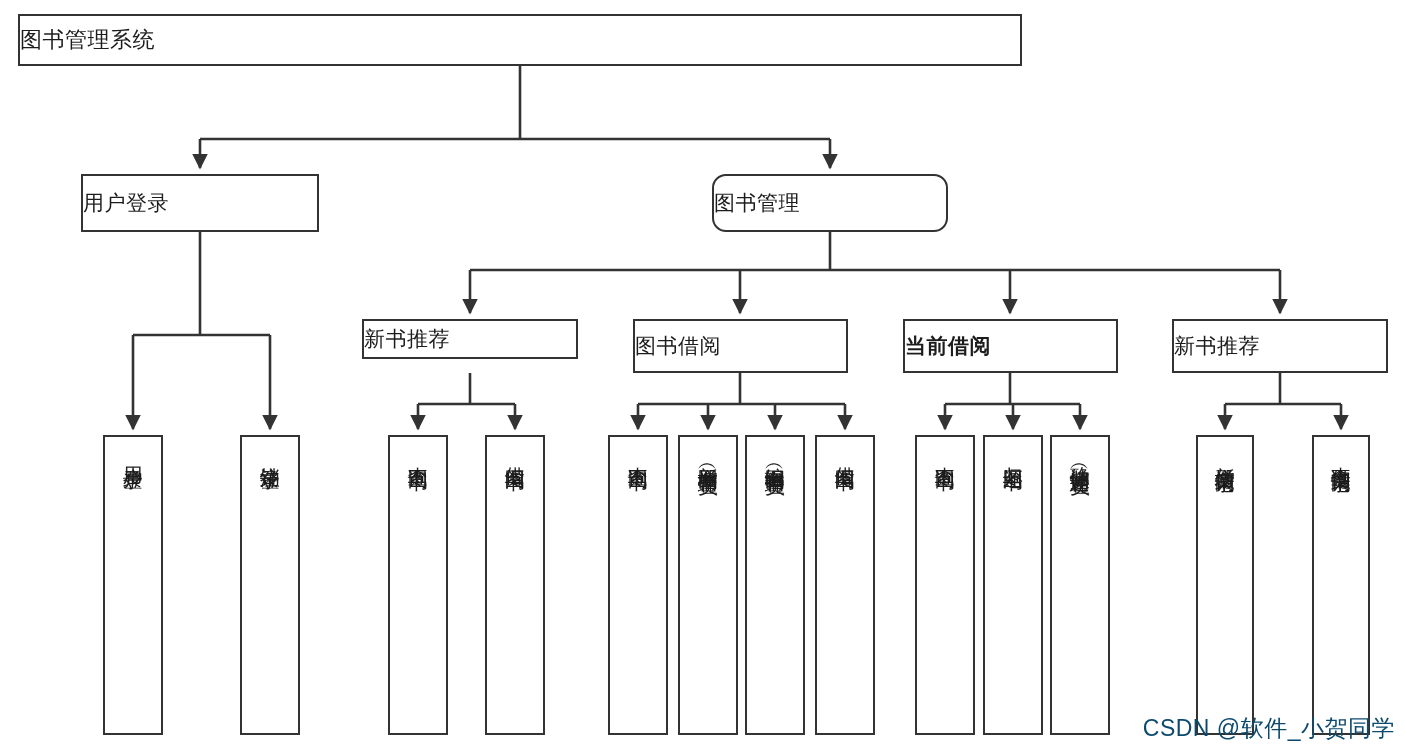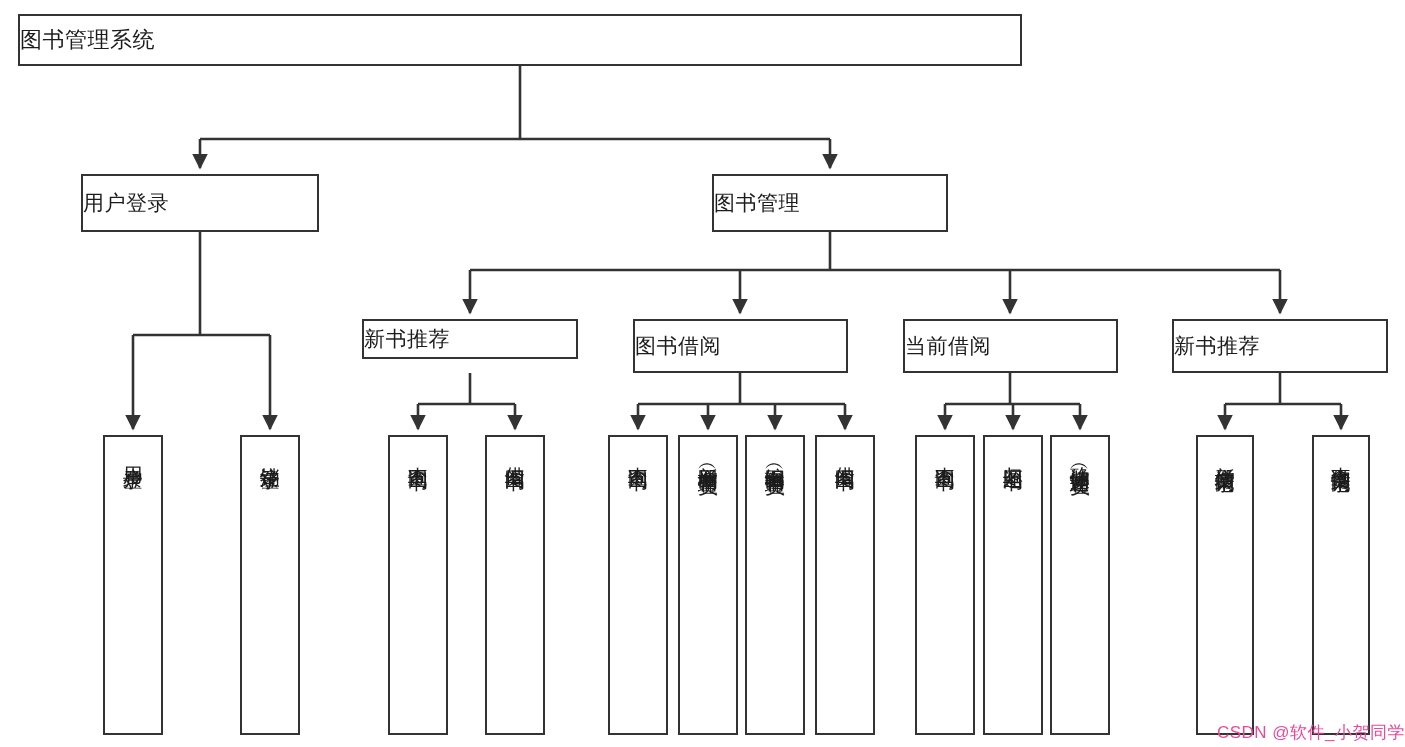--- a/index.html
+++ b/index.html
@@ -53,24 +53,24 @@
     writing-mode: vertical-rl;
     text-orientation: upright;
     font-size: 20px;
     line-height: 1.32;
     letter-spacing: 1.5px;
     white-space: normal;
     max-height: 278px;
   }
   #watermark {
     position: absolute;
-    right: 0;
+    right: 10px;
     bottom: 3px;
-    font-size: 17px;
-    color: #ec4899;
+    font-size: 23px;
+    color: #0c4a6e;
     letter-spacing: 0.5px;
     z-index: 5;
     white-space: nowrap;
   }
 </style>
 </head>
 <body>
 
 <div id="canvas">
 
@@ -124,31 +124,31 @@
     </g>
   </svg>
 
   <div class="node root" style="left:18px; top:14px; width:1004px; height:52px;">
     <span class="node-label">图书管理系统</span>
   </div>
 
   <div class="node" style="left:81px; top:174px; width:238px; height:58px;">
     <span class="node-label">用户登录</span>
   </div>
-  <div class="node" style="left:712px; top:174px; width:236px; height:58px;">
+  <div class="node" style="left:712px; top:174px; width:236px; height:58px;border-radius:14px;">
     <span class="node-label">图书管理</span>
   </div>
 
   <div class="node" style="left:362px; top:319px; width:216px; height:40px;">
     <span class="node-label">新书推荐</span>
   </div>
   <div class="node" style="left:633px; top:319px; width:215px; height:54px;">
     <span class="node-label">图书借阅</span>
   </div>
-  <div class="node" style="left:903px; top:319px; width:215px; height:54px;">
+  <div class="node" style="left:903px; top:319px; width:215px; height:54px;font-weight:bold;">
     <span class="node-label">当前借阅</span>
   </div>
   <div class="node" style="left:1172px; top:319px; width:216px; height:54px;">
     <span class="node-label">新书推荐</span>
   </div>
 
   <div class="node leaf" style="left:103px; top:435px; width:60px; height:300px;">
     <span class="node-label">用户登录</span>
   </div>
   <div class="node leaf" style="left:240px; top:435px; width:60px; height:300px;">

